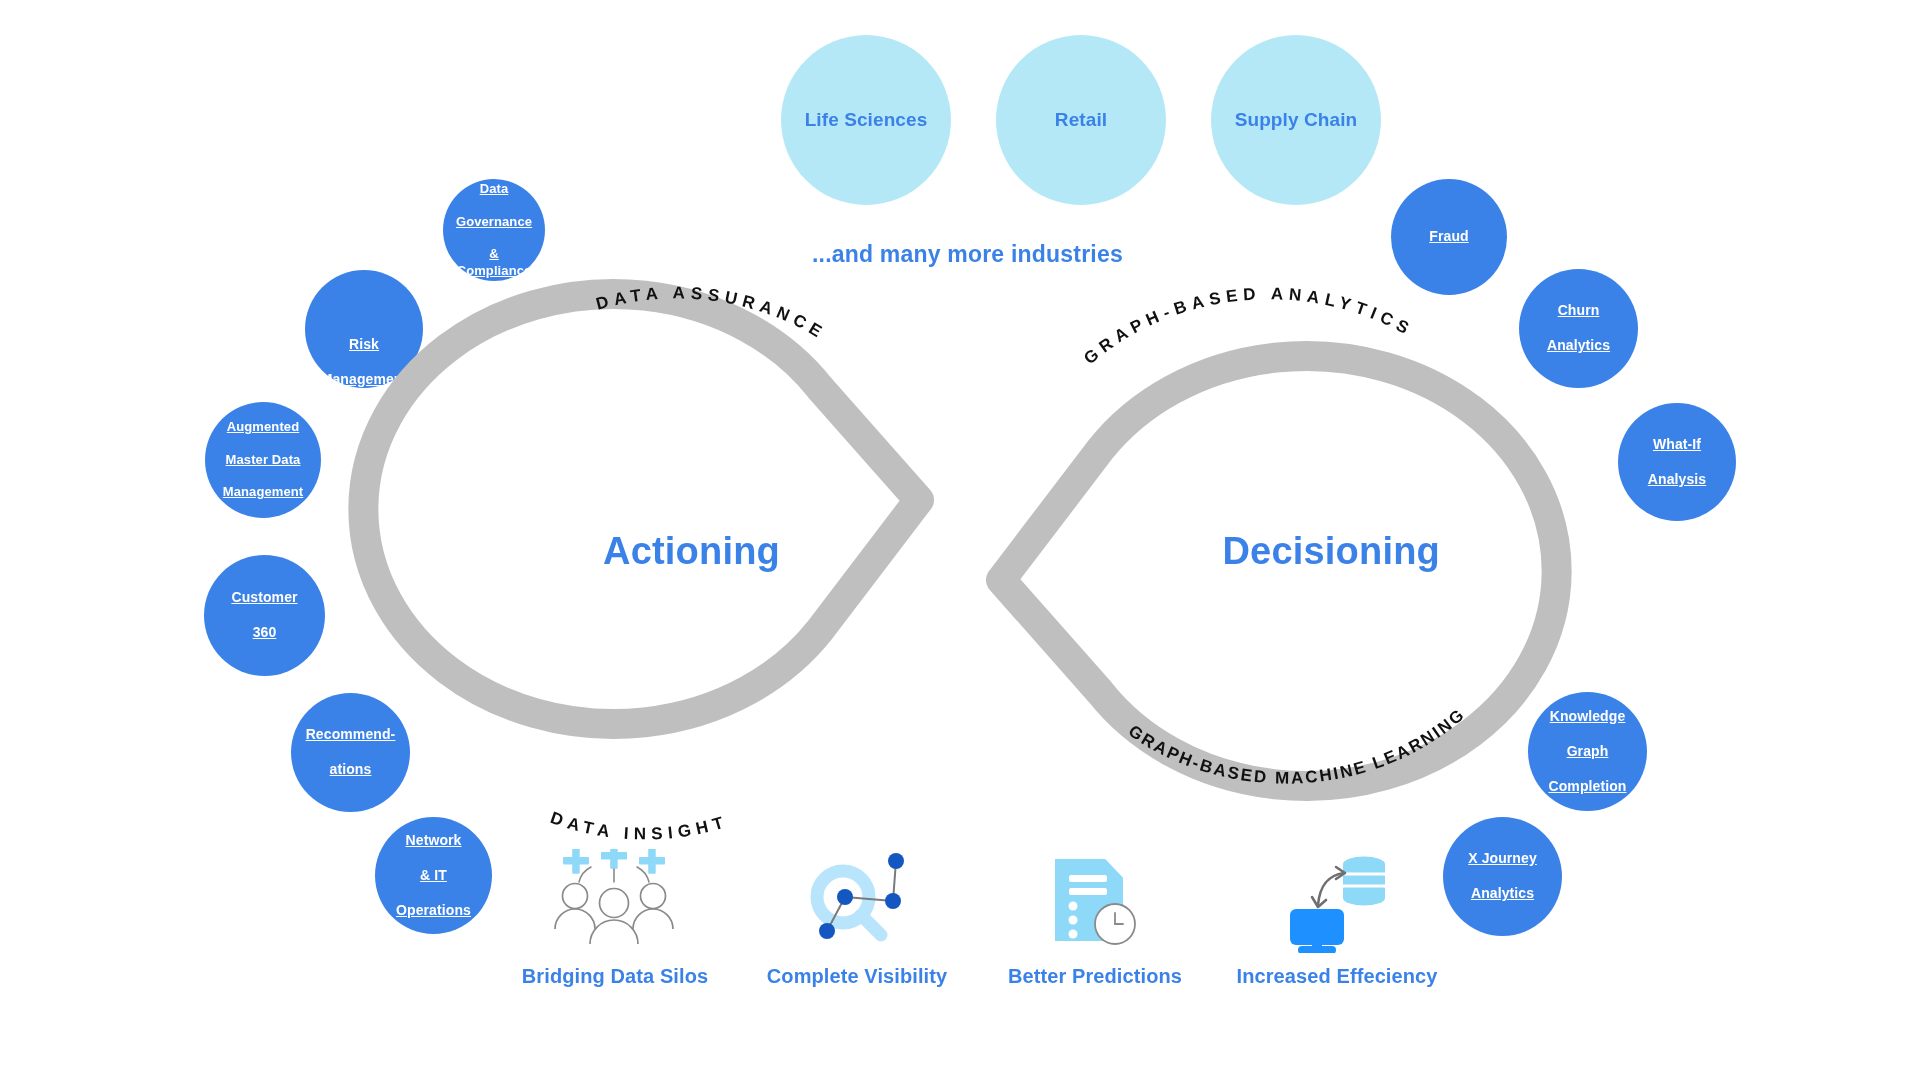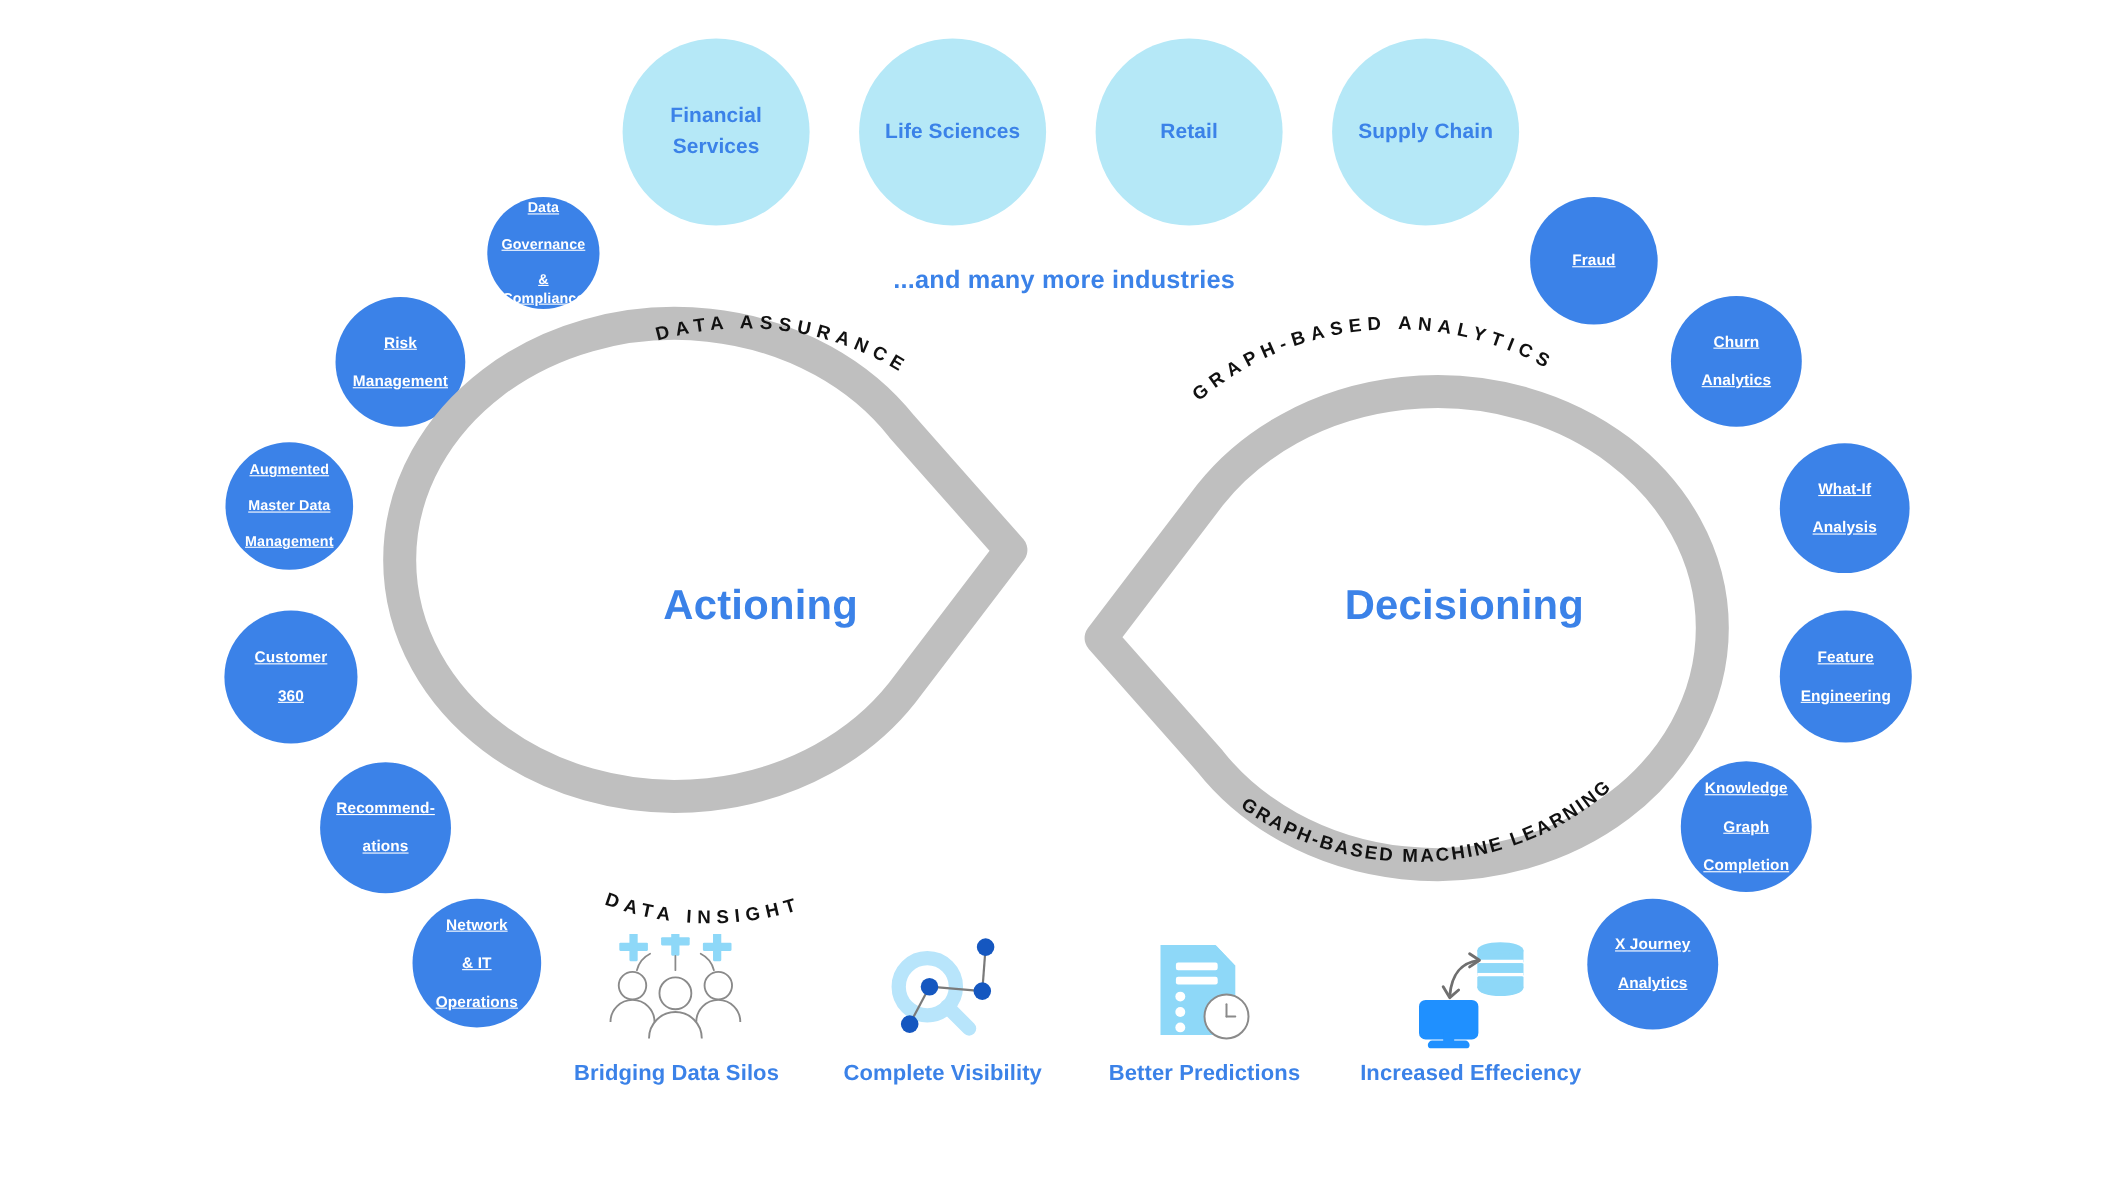--- a/index.html
+++ b/index.html
@@ -127,26 +127,20 @@
     font-size: 20px;
     letter-spacing: .1px;
     white-space: nowrap;
   }
 </style>
 </head>
 <body>
 
 <div id="stage">
 
-  <div class="industry" style="left:566px; top:35px; width:170px; height:170px;">
-    <div>
-      <div>Financial</div>
-      <div>Services</div>
-    </div>
-  </div>
 
   <div class="industry" style="left:781px; top:35px; width:170px; height:170px;">
     <div>
       <div>Life Sciences</div>
     </div>
   </div>
 
   <div class="industry" style="left:996px; top:35px; width:170px; height:170px;">
     <div>
       <div>Retail</div>
@@ -162,21 +156,21 @@
   <div class="tagline" style="left:812px; top:241px;">...and many more industries</div>
 
   <div class="usecase" style="left:443px; top:179px; width:102px; height:102px; font-size:13px;">
     <span>
       <span>Data</span><br>
       <span>Governance</span><br>
       <span>&amp; Compliance</span>
     </span>
   </div>
 
-  <div class="usecase" style="left:305px; top:270px; width:118px; height:118px; font-size:14px;">
+  <div class="usecase" style="left:305px; top:270px; width:118px; height:118px; font-size:14px;align-items:flex-end;">
     <span>
       <span>Risk</span><br>
       <span>Management</span>
     </span>
   </div>
 
   <div class="usecase" style="left:205px; top:402px; width:116px; height:116px; font-size:13px;">
     <span>
       <span>Augmented</span><br>
       <span>Master Data</span><br>
@@ -219,26 +213,20 @@
     </span>
   </div>
 
   <div class="usecase" style="left:1618px; top:403px; width:118px; height:118px; font-size:14px;">
     <span>
       <span>What-If</span><br>
       <span>Analysis</span>
     </span>
   </div>
 
-  <div class="usecase" style="left:1618px; top:555px; width:120px; height:120px; font-size:14px;">
-    <span>
-      <span>Feature</span><br>
-      <span>Engineering</span>
-    </span>
-  </div>
 
   <div class="usecase" style="left:1528px; top:692px; width:119px; height:119px; font-size:14px;">
     <span>
       <span>Knowledge</span><br>
       <span>Graph</span><br>
       <span>Completion</span>
     </span>
   </div>
 
   <div class="usecase" style="left:1443px; top:817px; width:119px; height:119px; font-size:14px;">

